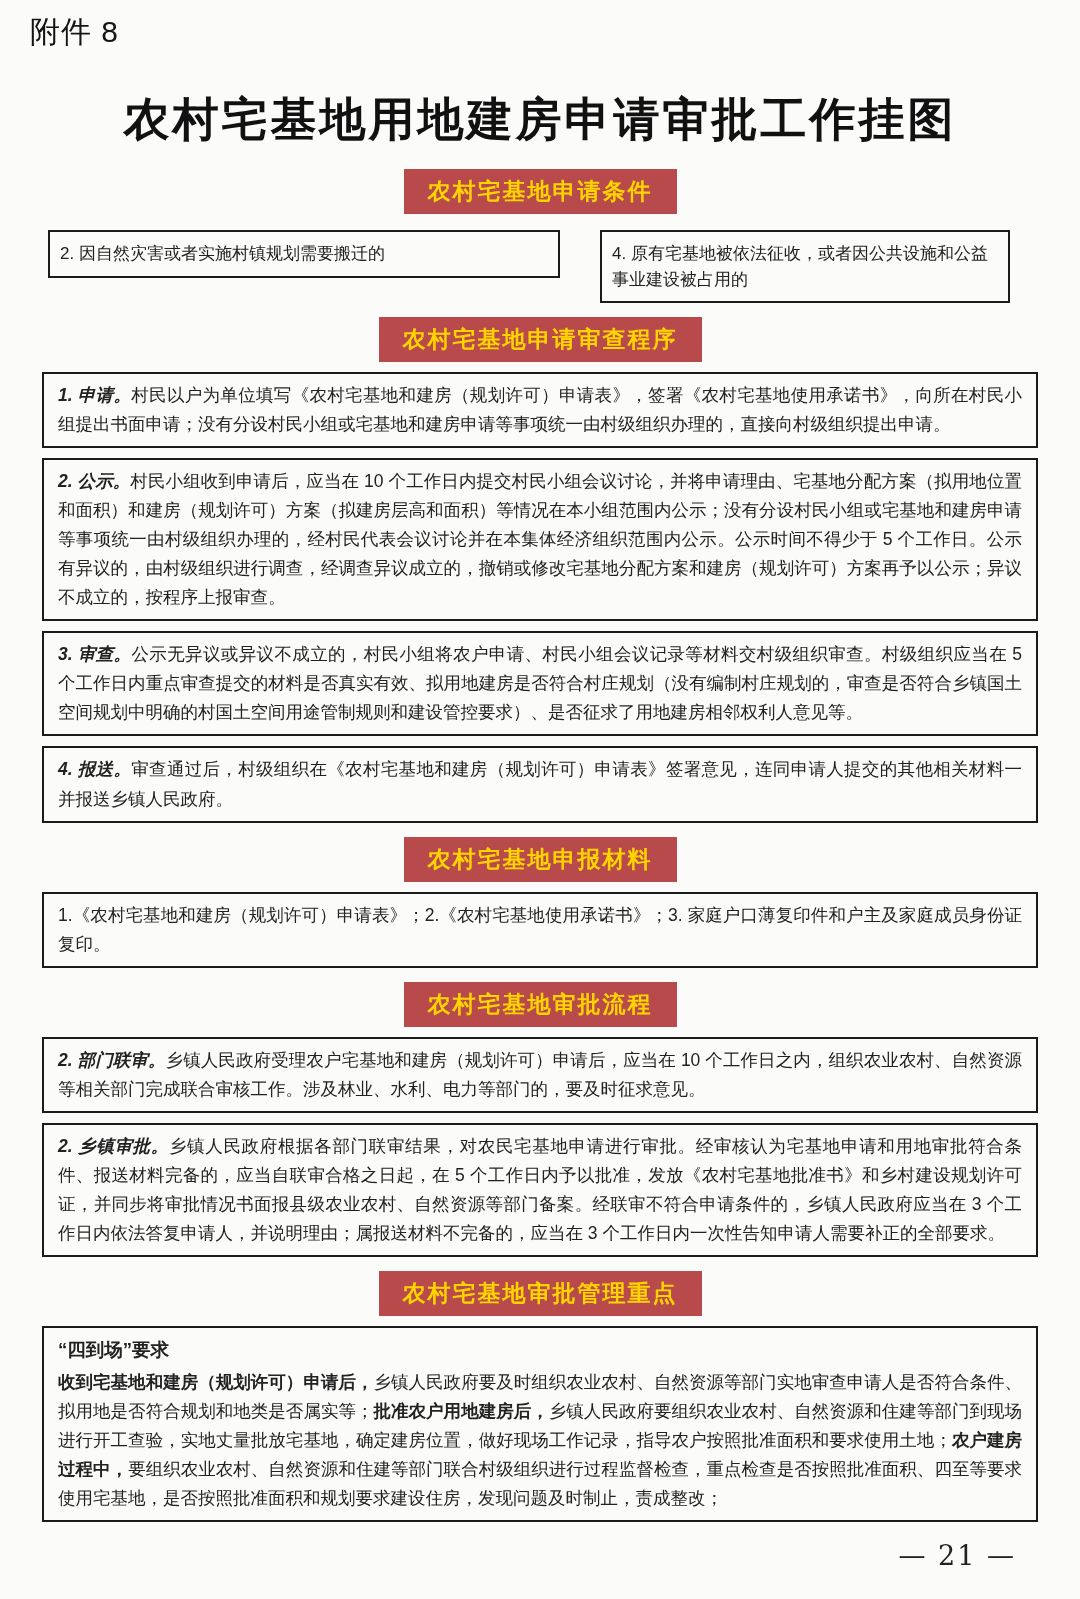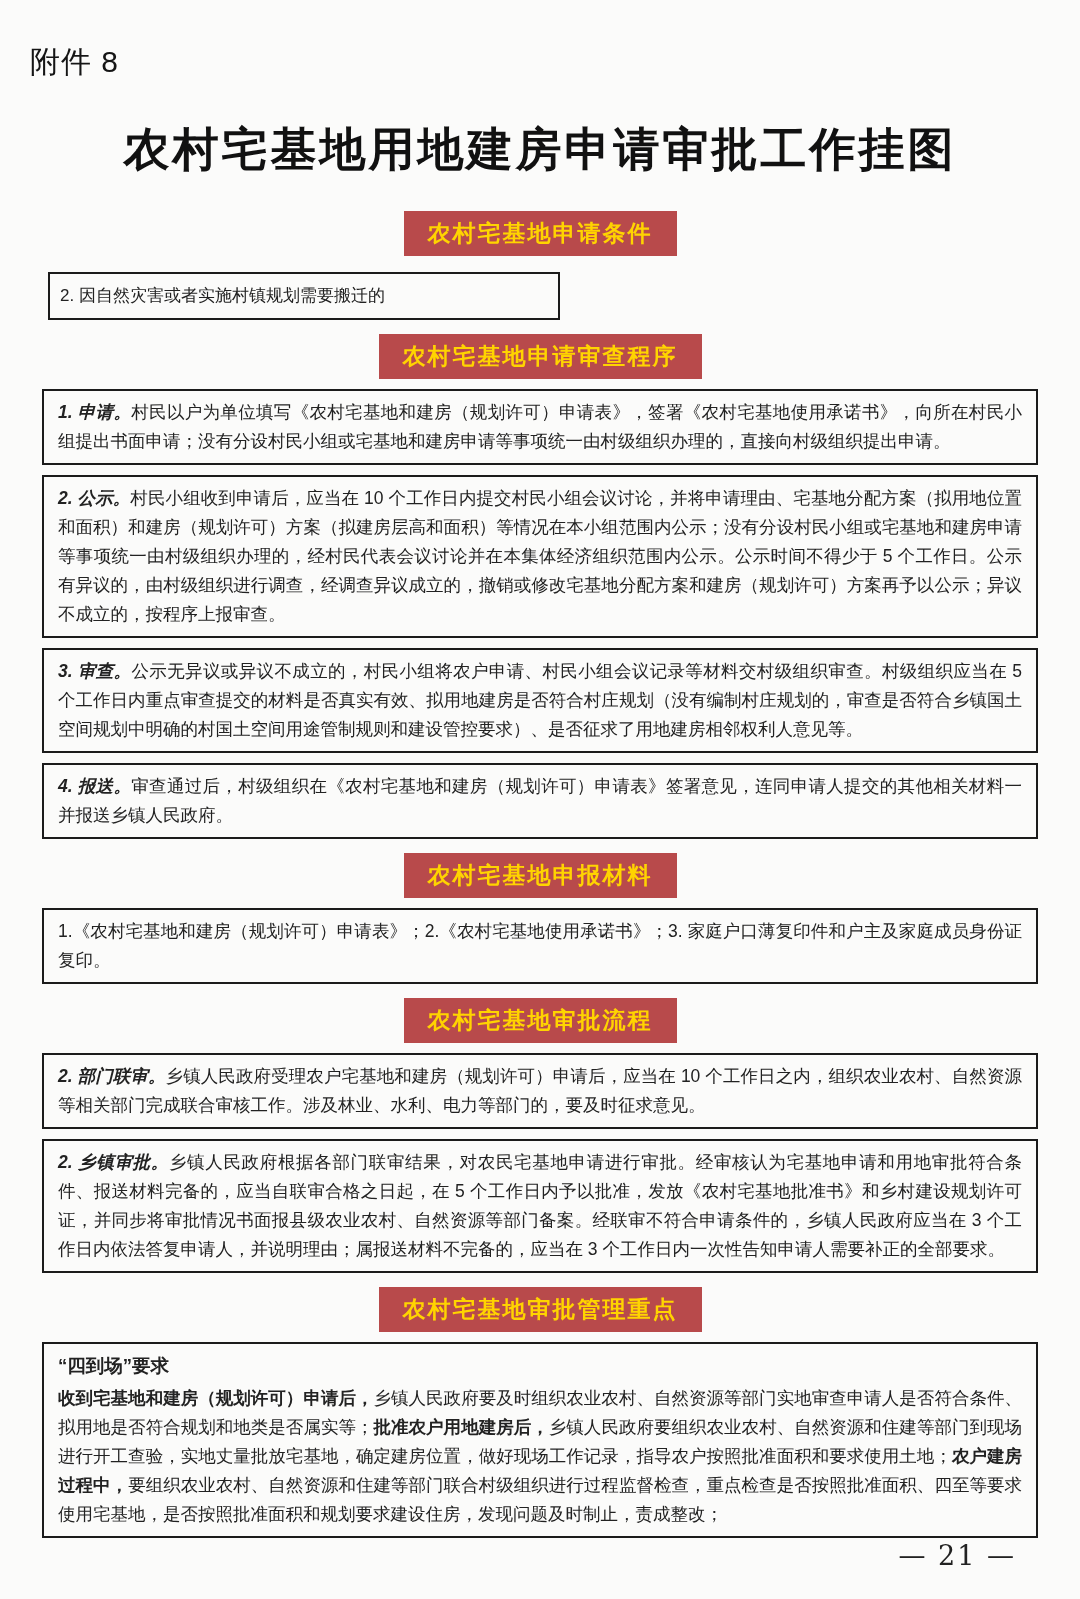--- a/index.html
+++ b/index.html
@@ -12,33 +12,33 @@
   *{box-sizing:border-box;margin:0;padding:0;}
   html,body{width:1080px;}
   body{
     width:1080px;height:1599px;overflow:hidden;position:relative;
     background:var(--paper);
     color:var(--ink);
     font-family:"Liberation Sans","DejaVu Sans",sans-serif;
   }
   .attachment{
     padding:12px 0 0 30px;
-    font-size:30px;color:#151515;letter-spacing:1px;margin-top:30px;
+    font-size:30px;color:#151515;letter-spacing:1px;
   }
   .title{
     margin-top:36px;text-align:center;
     font-size:46px;font-weight:bold;letter-spacing:3px;color:#111;
   }
   .banner{
     width:fit-content;margin:14px auto 0;
     background:var(--banner-bg);color:var(--banner-fg);
     font-size:23px;font-weight:bold;letter-spacing:2px;
     padding:7px 24px;
   }
-  .banner.first{margin-top:30px;}
+  .banner.first{margin-top:18px;}
   .cond-grid{
     display:grid;grid-template-columns:512px 410px;
     column-gap:40px;row-gap:9px;
     margin:16px 0 0 48px;align-items:start;
   }
   .box{
     border:2px solid var(--line);
     background:transparent;
   }
   .cond{
@@ -62,20 +62,21 @@
 <body>
 
 <div class="attachment">附件 8</div>
 
 <h1 class="title">农村宅基地用地建房申请审批工作挂图</h1>
 
 <div class="banner first">农村宅基地申请条件</div>
 
 <div class="cond-grid">
   <div class="box cond">2. 因自然灾害或者实施村镇规划需要搬迁的</div>
+  <div class="box cond">4. 原有宅基地被依法征收，或者因公共设施和公益事业建设被占用的</div>
 </div>
 
 <div class="banner">农村宅基地申请审查程序</div>
 
 <div class="box wide"><span class="lbl">1. 申请。</span><span>村民以户为单位填写《农村宅基地和建房（规划许可）申请表》，签署《农村宅基地使用承诺书》，向所在村民小组提出书面申请；没有分设村民小组或宅基地和建房申请等事项统一由村级组织办理的，直接向村级组织提出申请。</span></div>
 
 <div class="box wide"><span class="lbl">2. 公示。</span><span>村民小组收到申请后，应当在 10 个工作日内提交村民小组会议讨论，并将申请理由、宅基地分配方案（拟用地位置和面积）和建房（规划许可）方案（拟建房层高和面积）等情况在本小组范围内公示；没有分设村民小组或宅基地和建房申请等事项统一由村级组织办理的，经村民代表会议讨论并在本集体经济组织范围内公示。公示时间不得少于 5 个工作日。公示有异议的，由村级组织进行调查，经调查异议成立的，撤销或修改宅基地分配方案和建房（规划许可）方案再予以公示；异议不成立的，按程序上报审查。</span></div>
 
 <div class="box wide"><span class="lbl">3. 审查。</span><span>公示无异议或异议不成立的，村民小组将农户申请、村民小组会议记录等材料交村级组织审查。村级组织应当在 5 个工作日内重点审查提交的材料是否真实有效、拟用地建房是否符合村庄规划（没有编制村庄规划的，审查是否符合乡镇国土空间规划中明确的村国土空间用途管制规则和建设管控要求）、是否征求了用地建房相邻权利人意见等。</span></div>
 

